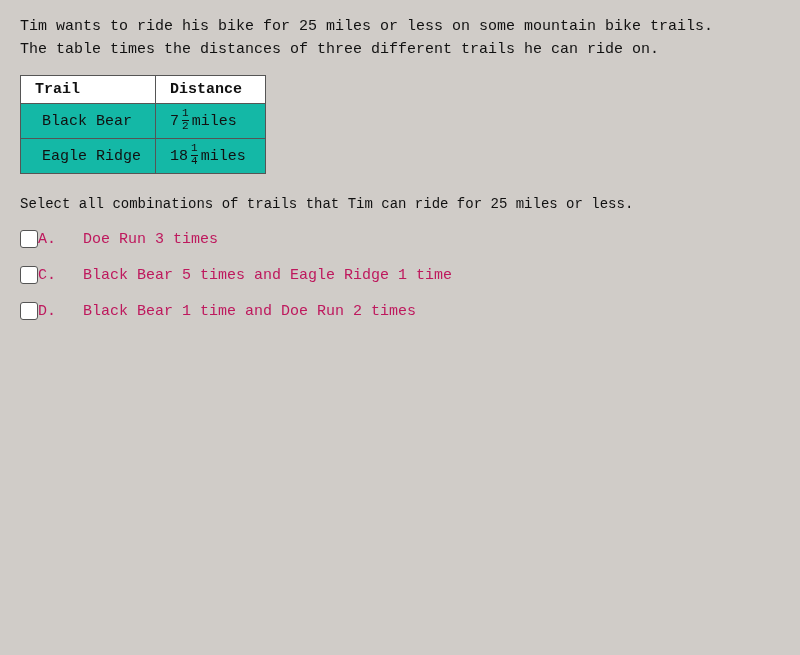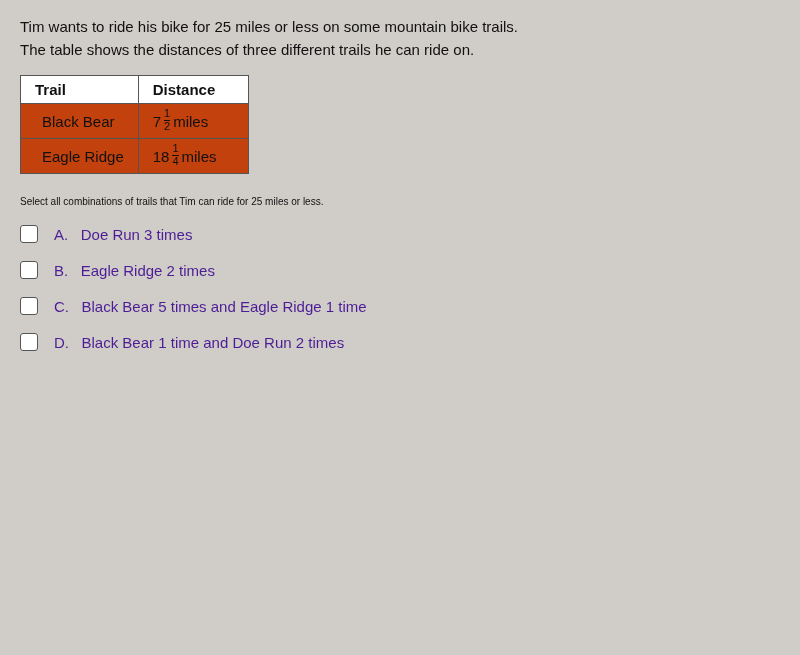--- a/index.html
+++ b/index.html
@@ -19,33 +19,34 @@
       align-items: flex-start;
       justify-content: flex-start;
       padding: 0;
     }
 
     .page-container {
       width: 784px;
       min-height: 655px;
       background-color: #d0ccc8;
       padding: 16px 20px;
+      font-family: Liberation Mono, monospace;
     }
 
     .intro-text {
       font-size: 15px;
       line-height: 1.5;
       margin-bottom: 14px;
       color: #111;
     }
 
     .trail-table {
       border-collapse: collapse;
       margin-bottom: 22px;
-      background: #c2410c;
+      background: #14b8a6;
     }
 
     .trail-table th,
     .trail-table td {
       border: 1.5px solid #555;
       padding: 5px 14px;
       font-size: 15px;
       text-align: left;
     }
 
@@ -89,38 +90,38 @@
       display: inline-flex;
       align-items: center;
       gap: 2px;
     }
 
     .whole-number {
       font-size: 15px;
     }
 
     .select-prompt {
-      font-size: 10px;
+      font-size: 14px;
       margin-bottom: 18px;
       color: #111;
     }
 
     .options-list {
       list-style: none;
       display: flex;
       flex-direction: column;
       gap: 18px;
     }
 
     .option-item {
       display: flex;
       align-items: center;
-      gap: 16px;
-      font-size: 15px;
-      color: #4c1d95;
+      gap: 0;
+      font-size: 15px;
+      color: #be185d;
     }
 
     .checkbox {
       width: 18px;
       height: 18px;
       border: 1.5px solid #555;
       background: #fff;
       border-radius: 3px;
       display: inline-block;
       flex-shrink: 0;
@@ -131,21 +132,21 @@
       font-size: 15px;
     }
   </style>
 </head>
 <body>
 
 <div class="page-container">
 
   <div class="intro-text">
     <div>Tim wants to ride his bike for 25 miles or less on some mountain bike trails.</div>
-    <div>The table shows the distances of three different trails he can ride on.</div>
+    <div>The table times the distances of three different trails he can ride on.</div>
   </div>
 
   <table class="trail-table">
     <thead>
       <tr>
         <th>Trail</th>
         <th>Distance</th>
       </tr>
     </thead>
     <tbody>
@@ -185,28 +186,20 @@
       <span class="checkbox"></span>
       <span class="option-label">
         <span>A.</span>
         &nbsp;
         <span>Doe Run 3 times</span>
       </span>
     </li>
     <li class="option-item">
       <span class="checkbox"></span>
       <span class="option-label">
-        <span>B.</span>
-        &nbsp;
-        <span>Eagle Ridge 2 times</span>
-      </span>
-    </li>
-    <li class="option-item">
-      <span class="checkbox"></span>
-      <span class="option-label">
         <span>C.</span>
         &nbsp;
         <span>Black Bear 5 times and Eagle Ridge 1 time</span>
       </span>
     </li>
     <li class="option-item">
       <span class="checkbox"></span>
       <span class="option-label">
         <span>D.</span>
         &nbsp;

